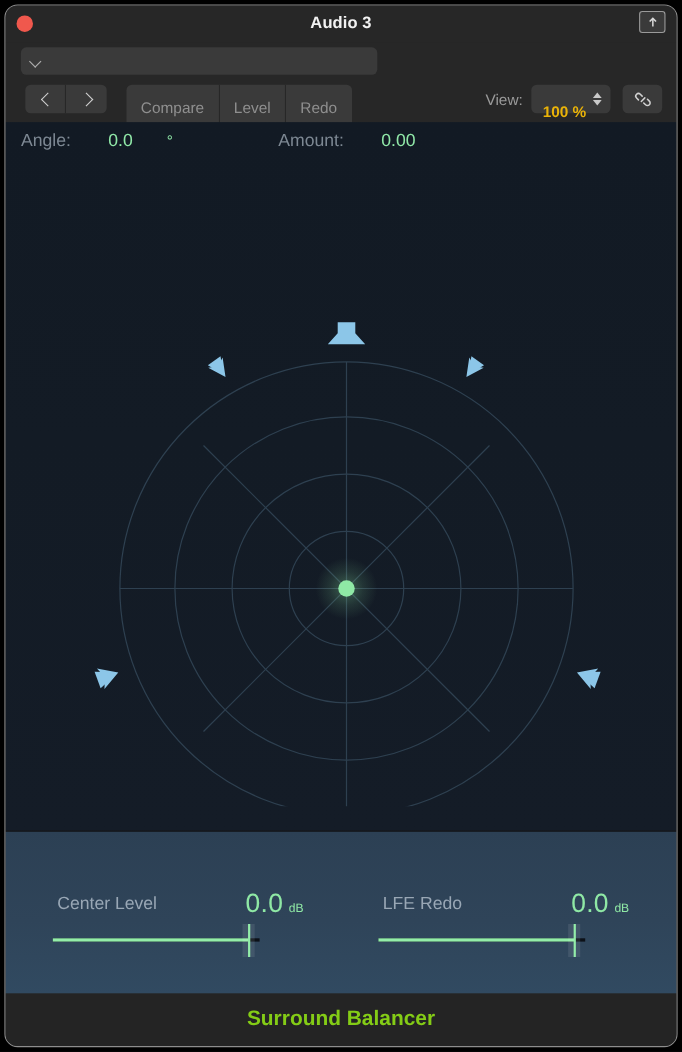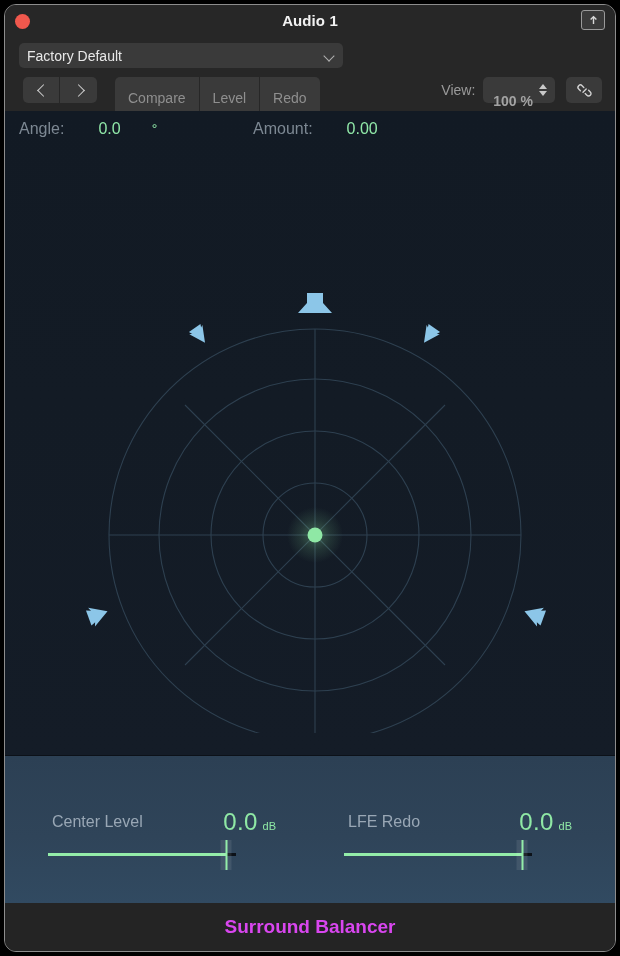--- a/index.html
+++ b/index.html
@@ -168,21 +168,21 @@
   }
   .view-stepper {
     background: #3a3a3a;
     border-radius: 5px;
     height: 26px;
     display: flex;
     align-items: center;
     padding: 0 7px 0 10px;
   }
   .view-value {
-    color: #a3a3a3;
+    color: #eab308;
     font-size: 14px;
     font-weight: bold;
     margin-right: 6px;
     margin-top: 22px;
   }
   .stepper-arrows {
     position: relative;
     width: 9px; height: 16px;
   }
   .stepper-arrows::before, .stepper-arrows::after {
@@ -316,45 +316,44 @@
 
   
   .footer {
     flex: 0 0 48px;
     background: #242424;
     display: flex;
     align-items: center;
     justify-content: center;
   }
   .footer-title {
-    color: #d946ef;
+    color: #84cc16;
     font-size: 19px;
     font-weight: bold;
   }
 </style>
 </head>
 <body>
 
 <div class="window">
 
   <div class="titlebar">
     <div class="close-btn"></div>
-    <div class="win-title">Audio 1</div>
+    <div class="win-title">Audio 3</div>
     <div class="export-btn">
       <svg width="13" height="13" viewBox="0 0 13 13">
         <path d="M6.5 10 L6.5 3" stroke="#d8d8d8" stroke-width="1.4" fill="none"></path>
         <path d="M3.6 5.6 L6.5 2.7 L9.4 5.6" stroke="#d8d8d8" stroke-width="1.4" fill="none"></path>
       </svg>
     </div>
   </div>
 
   <div class="toolbar">
 
     <div class="preset-select">
-      <span class="label">Factory Default</span>
       <span class="chevron-dn"></span>
     </div>
 
     <div class="navgroup">
       <div>
         <span class="arrow-l"></span>
       </div>
       <div>
         <span class="arrow-r"></span>
       </div>

